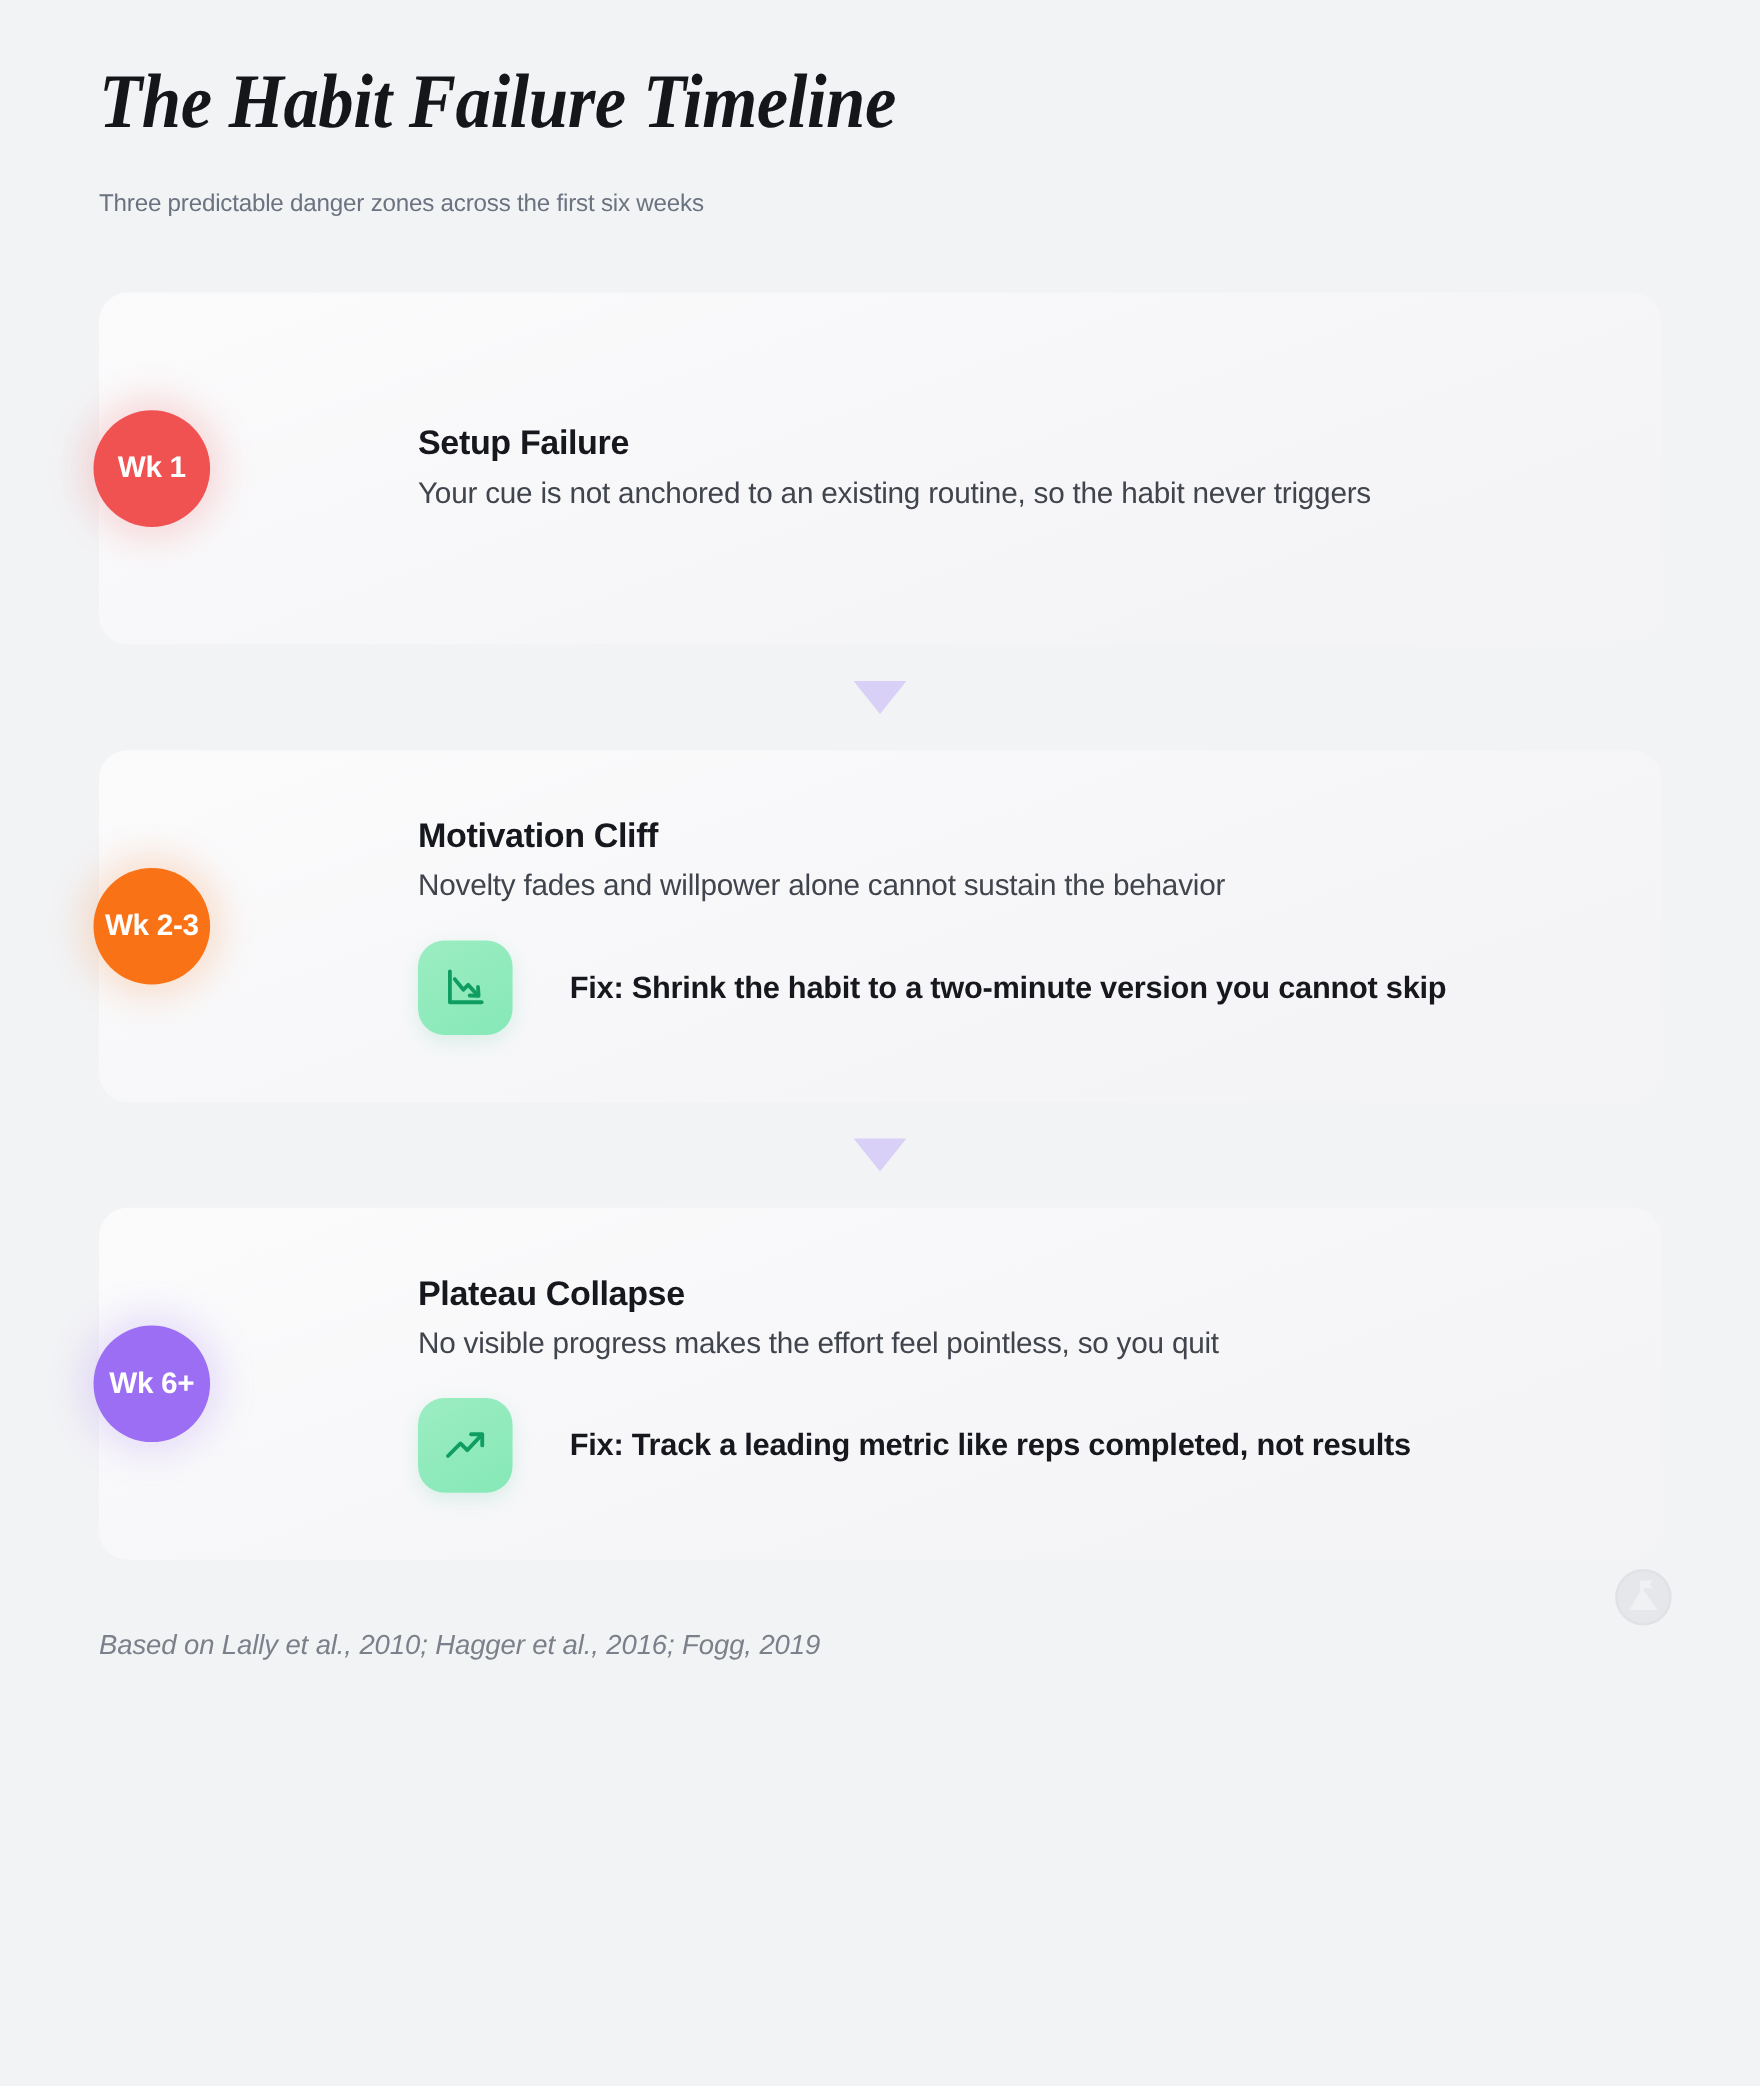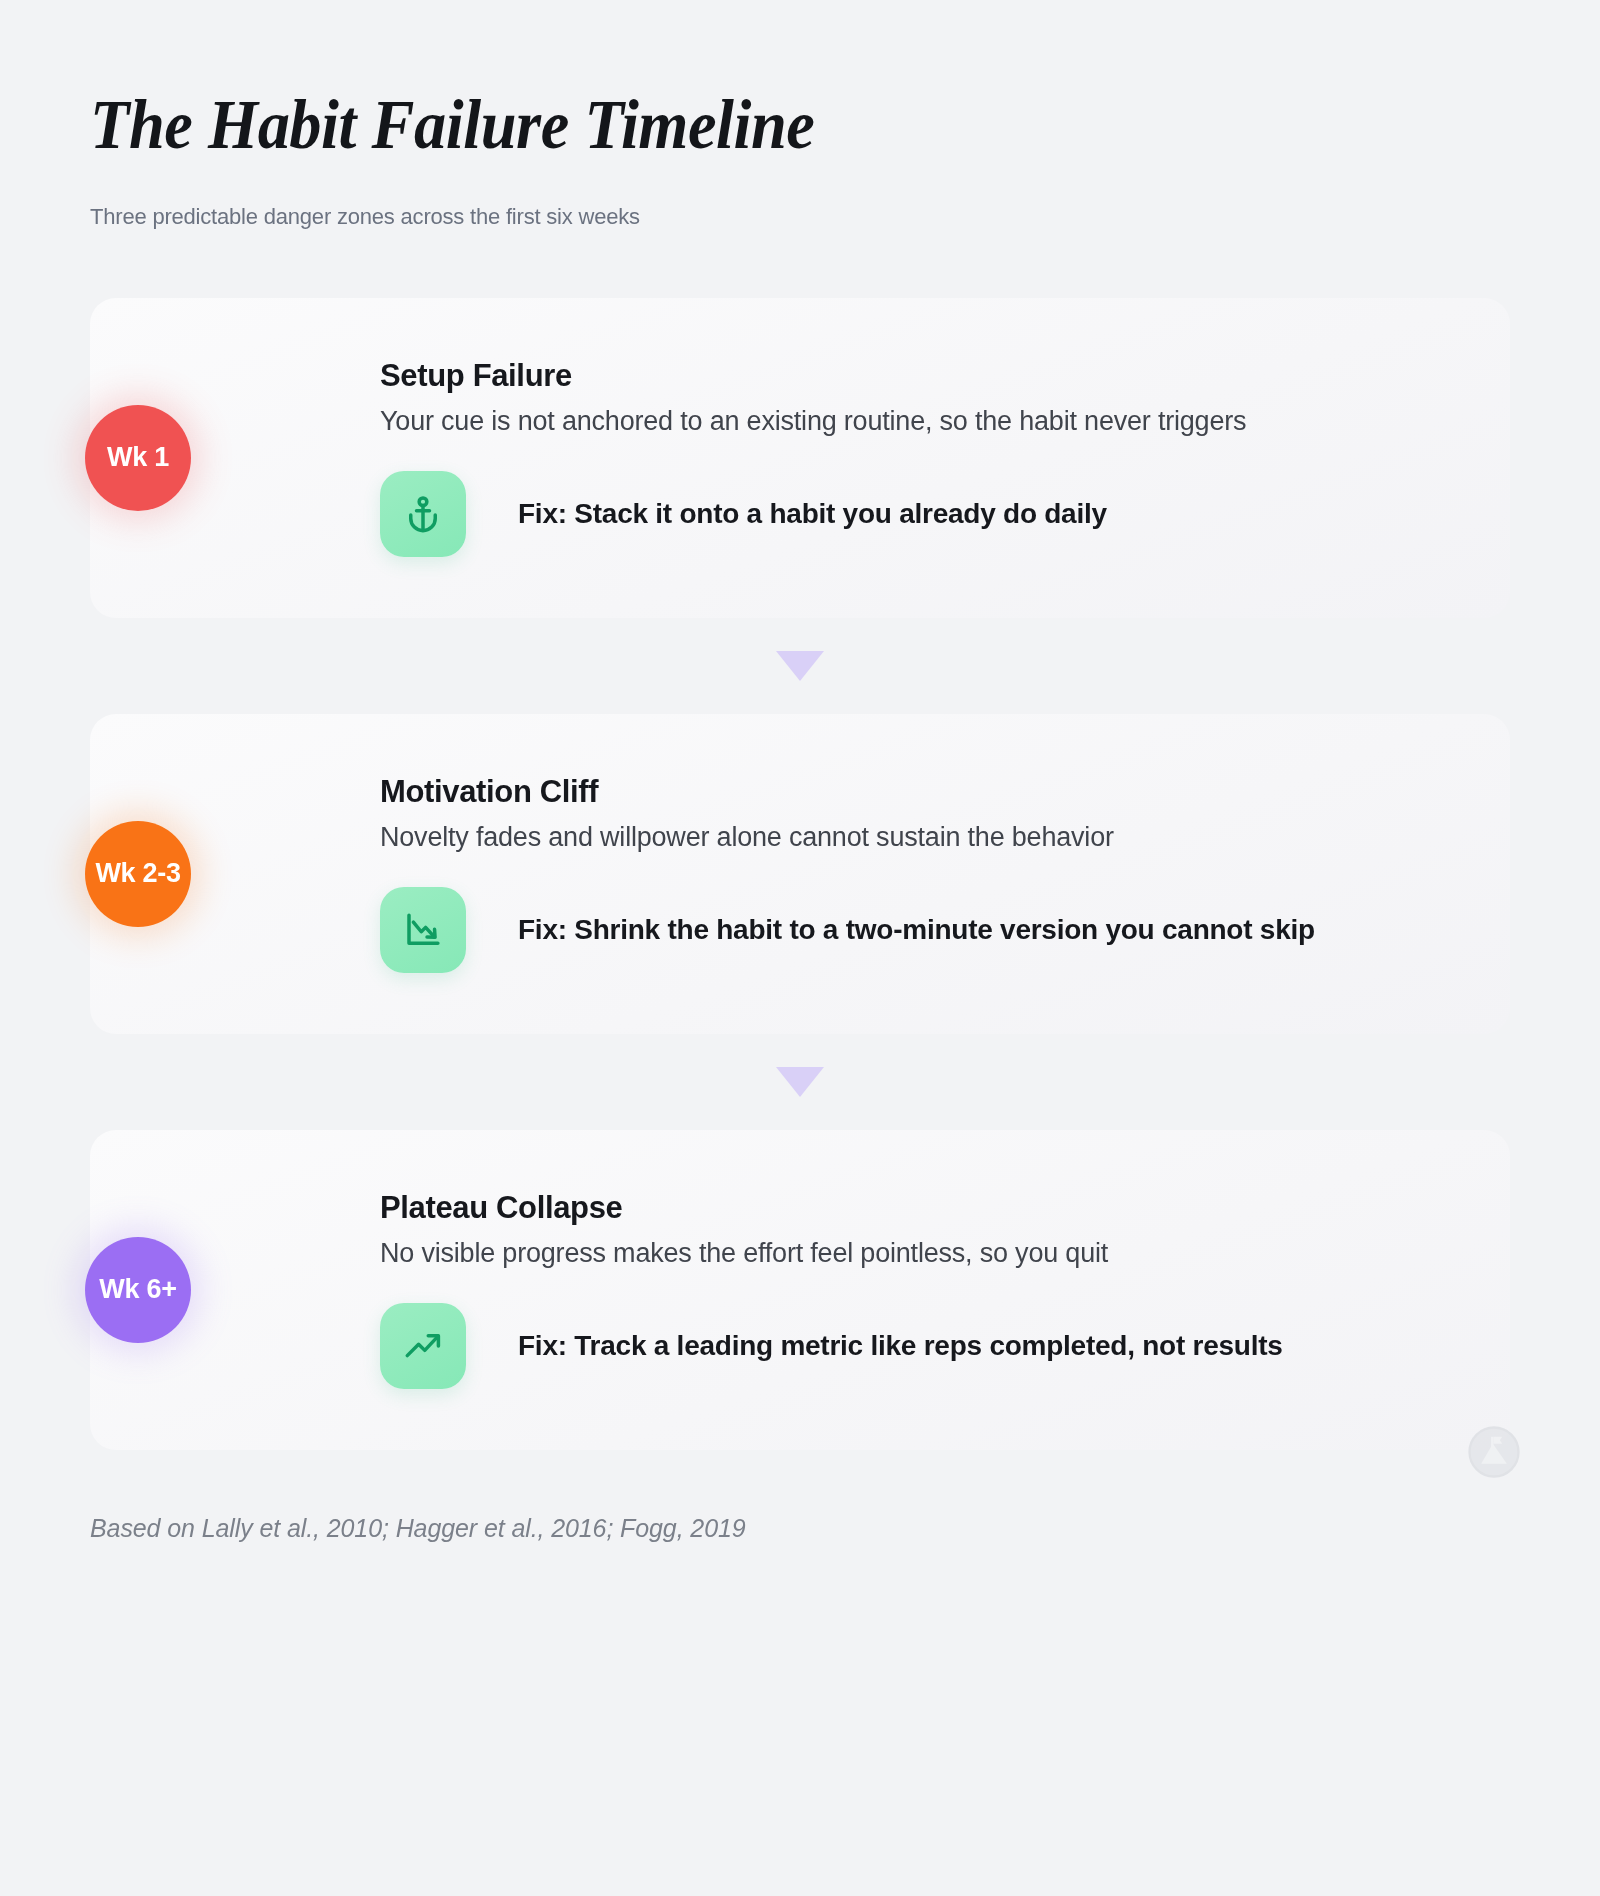--- a/index.html
+++ b/index.html
@@ -13,21 +13,21 @@
   body {
     font-family: "Liberation Sans", sans-serif;
     -webkit-font-smoothing: antialiased;
     position: relative;
     overflow: hidden;
   }
 
   .page {
     width: 1600px;
     height: 1532px;
-    padding: 88px 90px 0 90px;
+    padding: 56px 90px 0 90px;
     position: relative;
   }
 
   
   .title {
     font-family: "Liberation Serif", "DejaVu Serif", serif;
     font-style: italic;
     font-weight: 700;
     font-size: 70px;
     letter-spacing: -0.5px;
@@ -202,31 +202,20 @@
   <div class="timeline">
 
     <div class="card-wrap">
       <div class="card accent-red">
         <div class="badge red">
           <span>Wk 1</span>
         </div>
         <div class="card-body">
           <div class="card-title">Setup Failure</div>
           <div class="card-desc">Your cue is not anchored to an existing routine, so the habit never triggers</div>
-          <div class="fix-row">
-            <div class="fix-icon">
-              <svg viewBox="0 0 24 24" fill="none" stroke="#0f9d62" stroke-width="2" stroke-linecap="round" stroke-linejoin="round">
-                <circle cx="12" cy="5" r="2.2"></circle>
-                <line x1="12" y1="7.2" x2="12" y2="21"></line>
-                <path d="M5 12.5v2a7 7 0 0 0 14 0v-2"></path>
-                <line x1="8.3" y1="10.2" x2="15.7" y2="10.2"></line>
-              </svg>
-            </div>
-            <div class="fix-text">Fix: Stack it onto a habit you already do daily</div>
-          </div>
         </div>
       </div>
     </div>
 
     <div class="connector">
       <div class="arrow-down"></div>
     </div>
 
     <div class="card-wrap">
       <div class="card accent-orange">

